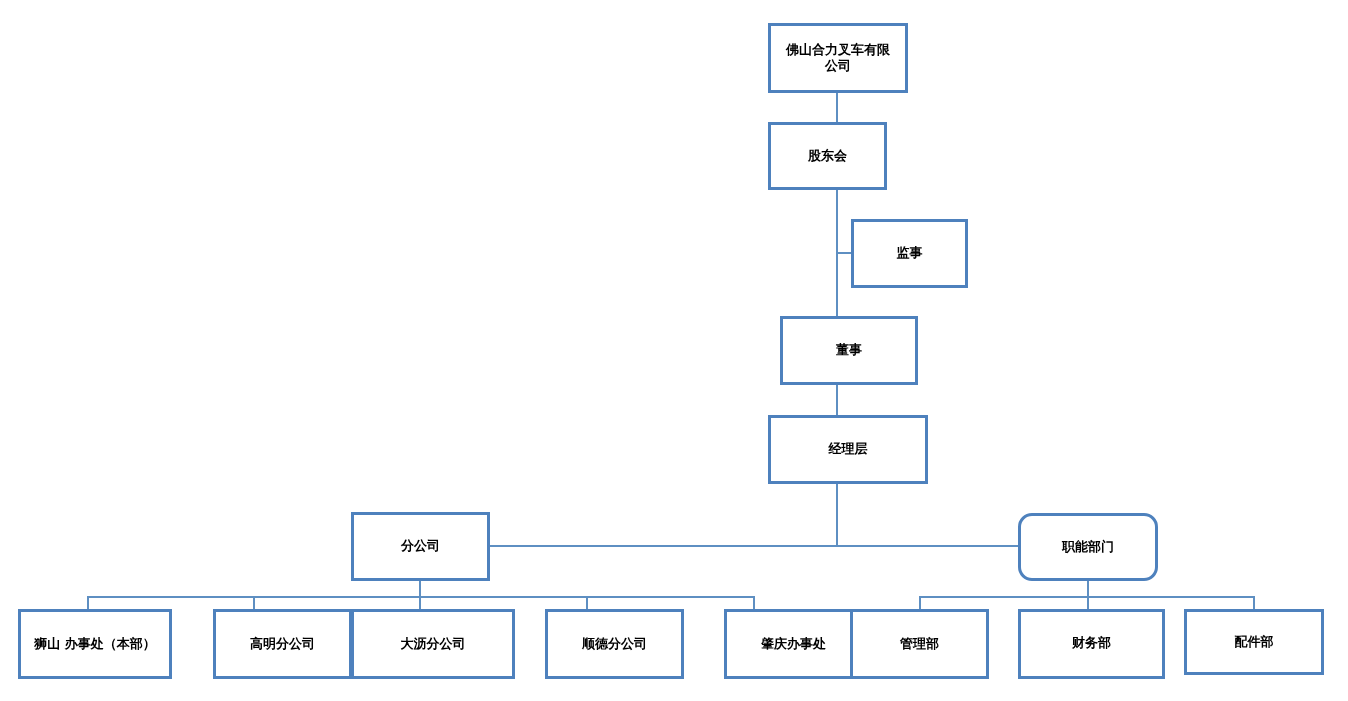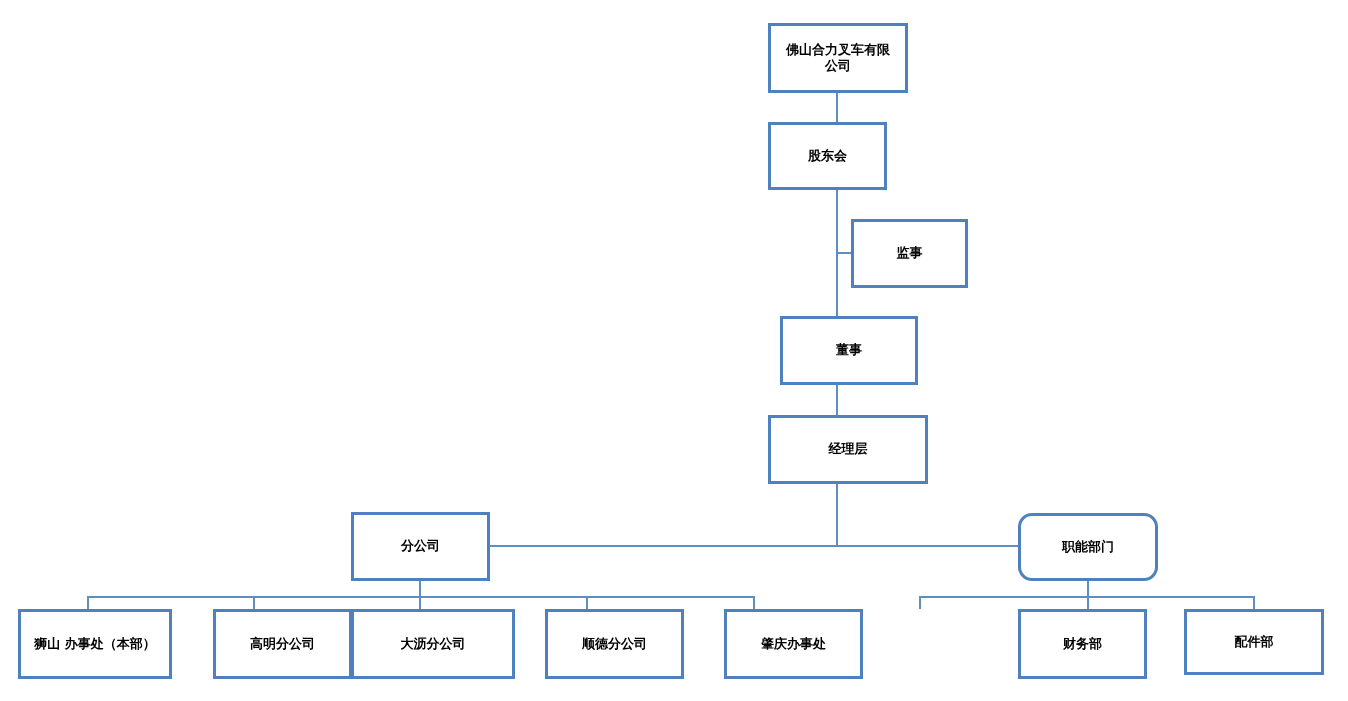--- a/index.html
+++ b/index.html
@@ -93,20 +93,23 @@
     </div>
   <div class="org-box" style="left:351px;  top:609px; width:164px; height:70px;">
       <span>大沥分公司</span>
     </div>
   <div class="org-box" style="left:545px;  top:609px; width:139px; height:70px;">
       <span>顺德分公司</span>
     </div>
   <div class="org-box" style="left:684px;  top:609px; width:139px; height:70px;margin-left:40px;">
       <span>肇庆办事处</span>
     </div>
-  <div class="org-box" style="left:1018px; top:609px; width:129px; height:70px;">
+  <div class="org-box" style="left:850px;  top:609px; width:139px; height:70px;">
+      <span>管理部</span>
+    </div>
+  <div class="org-box" style="left:1018px; top:609px; width:147px; height:70px;font-family:Liberation Mono, monospace;">
       <span>财务部</span>
     </div>
   <div class="org-box" style="left:1184px; top:609px; width:140px; height:66px;">
       <span>配件部</span>
     </div>
 
 </div>
 
 </body></html>

